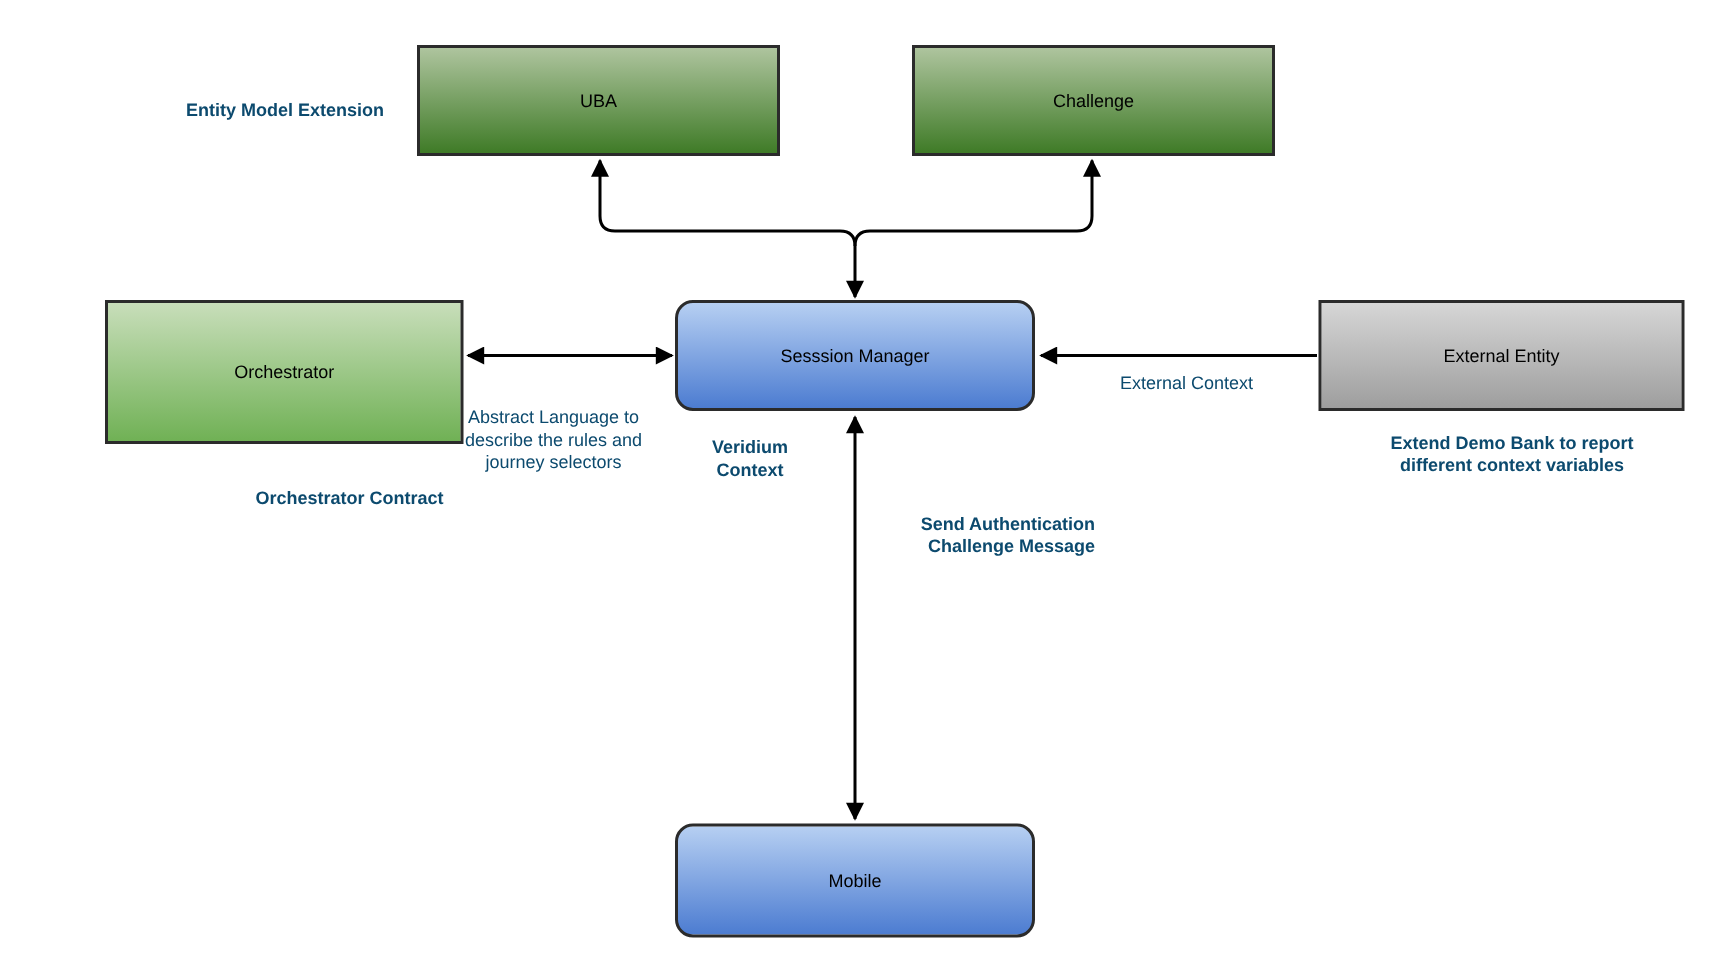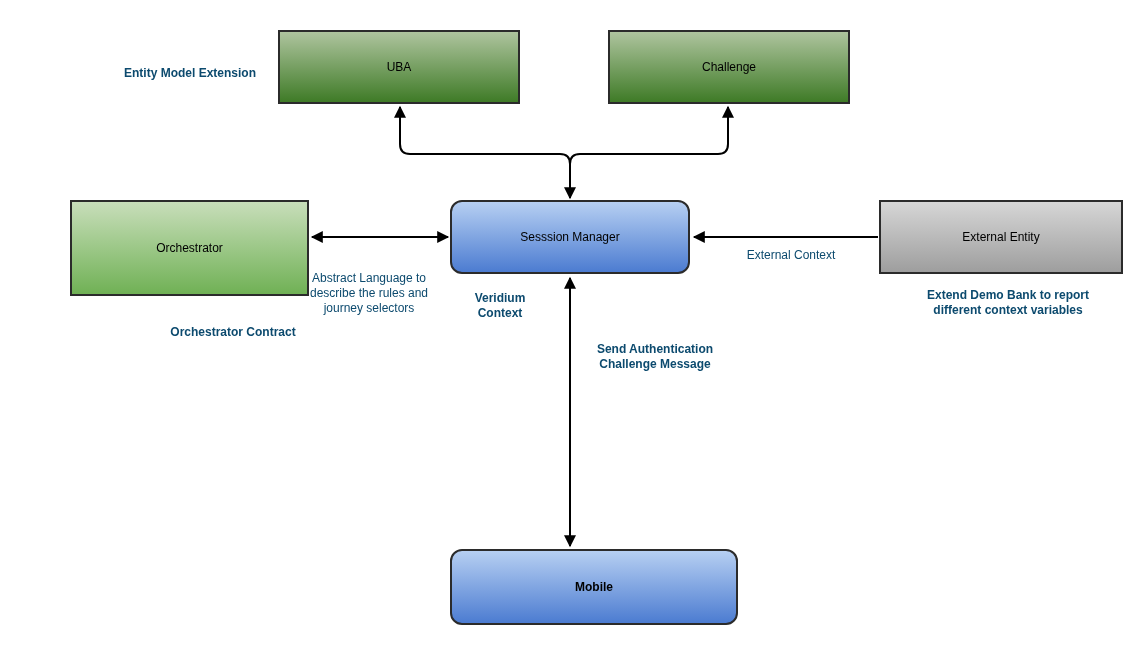--- a/index.html
+++ b/index.html
@@ -38,21 +38,21 @@
   .node.gray        { background: linear-gradient(var(--gray-top, #d6d6d6),        var(--gray-bottom, #9e9e9e)); }
   .note {
     position: absolute;
     font-size: 12px;
     line-height: 15px;
     color: #0c4a6e;
     white-space: pre-line;
     text-align: center;
   }
   .note.bold { font-weight: bold; }
-  .note.left { text-align: center; }
+  .note.left { text-align: right; }
 </style>
 </head>
 <body>
 
 <div id="canvas">
 
   <svg id="wires" width="1140" height="645" viewBox="0 0 1140 645">
     <defs>
       <marker id="arr" viewBox="0 0 10 10" refX="9" refY="5" markerWidth="15" markerHeight="12" markerUnits="userSpaceOnUse" orient="auto-start-reverse">
         <path d="M0 0 L10 5 L0 10 Z" fill="#000000"></path>
@@ -78,21 +78,21 @@
   </div>
 
   <div class="node blue" style="left:450px; top:200px; width:240px; height:74px;">
     <span>Sesssion Manager</span>
   </div>
 
   <div class="node gray" style="left:879px; top:200px; width:244px; height:74px;">
     <span>External Entity</span>
   </div>
 
-  <div class="node blue" style="left:450px; top:549px; width:288px; height:76px;font-weight:bold;">
+  <div class="node blue" style="left:450px; top:549px; width:240px; height:76px;">
     <span>Mobile</span>
   </div>
 
   <div class="note bold" style="left:95px; top:66px; width:190px;">Entity Model Extension</div>
 
   <div class="note bold" style="left:143px; top:305px; width:180px;margin-top:20px;">Orchestrator Contract</div>
 
   <div class="note" style="left:291px; top:271px; width:156px;">Abstract Language to
 describe the rules and
 journey selectors</div>

